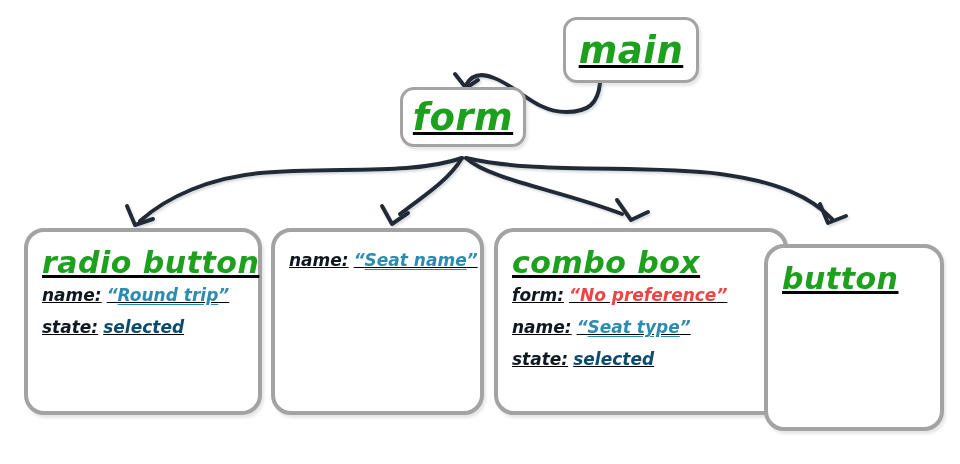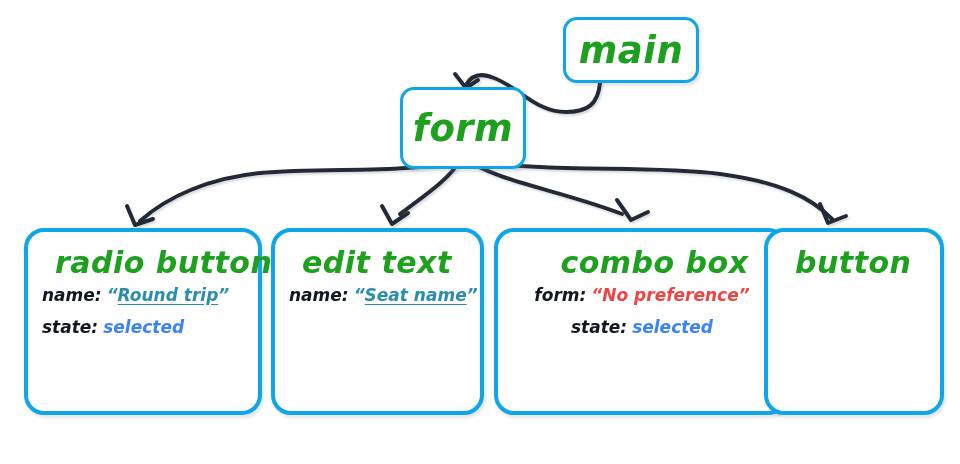--- a/index.html
+++ b/index.html
@@ -33,24 +33,25 @@
     height: 464px;
     pointer-events: none;
     z-index: 1;
   }
 
   
   .node {
     position: absolute;
     box-sizing: border-box;
     background: #ffffff;
-    border: 3px solid #0ea5e9;
+    border: 3px solid #a3a3a3;
     border-radius: 14px;
     z-index: 2;
     box-shadow: 2px 3px 3px rgba(120,130,140,0.20);
+    text-decoration: underline;
   }
 
   
   .node.small {
     display: flex;
     align-items: center;
     justify-content: center;
   }
   .node-title {
     color: #1da01d;
@@ -59,39 +60,38 @@
     font-weight: 700;
     letter-spacing: 0.5px;
     white-space: nowrap;
   }
   .node.small .node-title {
     font-size: 37px;
     line-height: 1;
   }
 
   #node-main   { left: 563px; top: 17px;  width: 136px; height: 66px; }
-  #node-form   { left: 400px; top: 87px;  width: 126px; height: 82px; }
+  #node-form   { left: 400px; top: 87px;  width: 126px; height: 60px; }
 
   
   .card {
     padding: 12px 0 0 0;
     border-radius: 20px;
     border-width: 4px;
   }
   #card-0 { left: 24px;  top: 228px; width: 238px; height: 187px; }
   #card-1 { left: 271px; top: 228px; width: 213px; height: 187px; }
-  #card-2 { left: 494px; top: 228px; width: 294px; height: 187px; text-align: center; }
-  #card-3 { left: 764px; top: 228px; width: 180px; height: 187px; }
+  #card-2 { left: 494px; top: 228px; width: 294px; height: 187px; }
+  #card-3 { left: 764px; top: 244px; width: 180px; height: 187px; }
 
   .card .node-title {
     display: block;
     font-size: 30px;
     line-height: 1.1;
     padding: 2px 0 0 14px;
-    margin-left: 13px;
   }
 
   .props {
     margin-top: 8px;
     padding: 0 12px 0 14px;
   }
   .prop-row {
     font-family: "DejaVu Sans", sans-serif;
     font-size: 17px;
     line-height: 1.0;
@@ -112,21 +112,21 @@
   }
   .prop-val .inner {
     text-decoration: underline;
     text-underline-offset: 3px;
   }
 
   
   .v-name  { color: #2b8cb0; font-weight: 600; }
   .v-value { color: #ef4444; font-weight: 800; }
   .v-value .inner { text-decoration: none; }
-  .v-state { color: #3b82f6; font-weight: 600; }
+  .v-state { color: #0c4a6e; font-weight: 600; }
 </style>
 </head>
 <body>
 
 <div id="diagram">
 
   <svg id="edges" viewBox="0 0 960 464" width="960" height="464" xmlns="http://www.w3.org/2000/svg">
     <defs>
       <filter id="softshadow" x="-20%" y="-20%" width="150%" height="150%">
         <feDropShadow dx="1.5" dy="2" stdDeviation="1.2" flood-color="#8a949e" flood-opacity="0.35"></feDropShadow>
@@ -166,35 +166,37 @@
       <div class="prop-row">
         <span class="prop-key">name:</span><span class="prop-val v-name"><span class="q">“</span><span class="inner">Round trip</span><span class="q">”</span></span>
       </div>
       <div class="prop-row">
         <span class="prop-key">state:</span><span class="prop-val v-state"><span class="q"></span><span>selected</span><span class="q"></span></span>
       </div>
     </div>
   </div>
 
   <div class="node card" id="card-1">
-    <span class="node-title">edit text</span>
     <div class="props">
       <div class="prop-row">
         <span class="prop-key">name:</span><span class="prop-val v-name"><span class="q">“</span><span class="inner">Seat name</span><span class="q">”</span></span>
       </div>
     </div>
   </div>
 
   <div class="node card" id="card-2">
     <span class="node-title">combo box</span>
     <div class="props">
       <div class="prop-row">
         <span class="prop-key">form:</span><span class="prop-val v-value"><span class="q">“</span><span class="inner">No preference</span><span class="q">”</span></span>
       </div>
       <div class="prop-row">
+        <span class="prop-key">name:</span><span class="prop-val v-name"><span class="q">“</span><span class="inner">Seat type</span><span class="q">”</span></span>
+      </div>
+      <div class="prop-row">
         <span class="prop-key">state:</span><span class="prop-val v-state"><span class="q"></span><span>selected</span><span class="q"></span></span>
       </div>
     </div>
   </div>
 
   <div class="node card" id="card-3">
     <span class="node-title">button</span>
   </div>
 
 </div>

